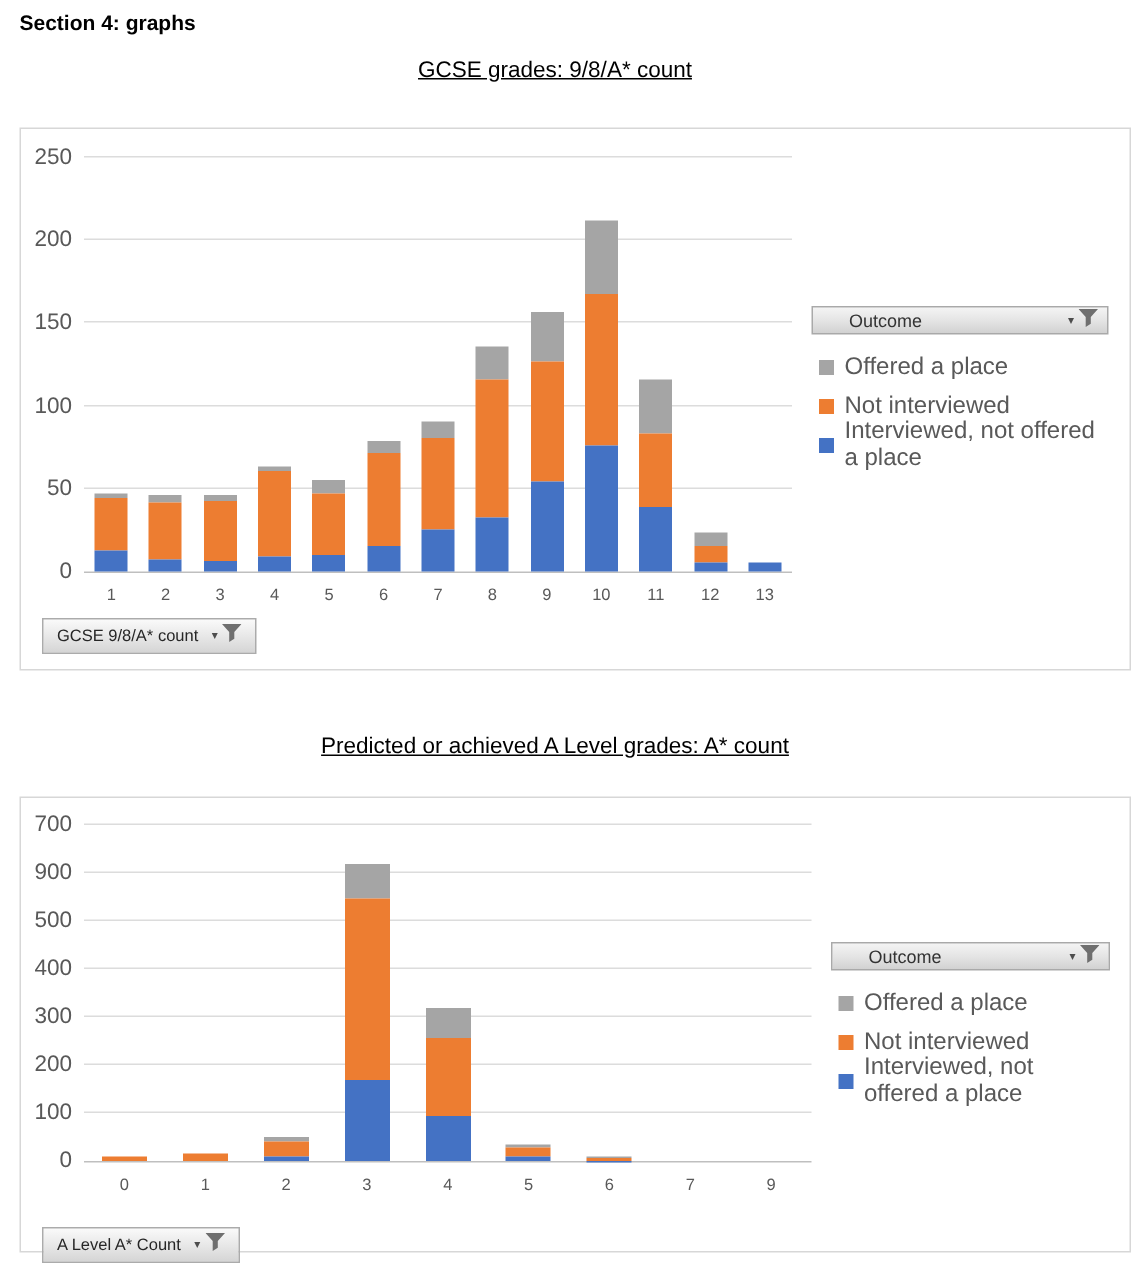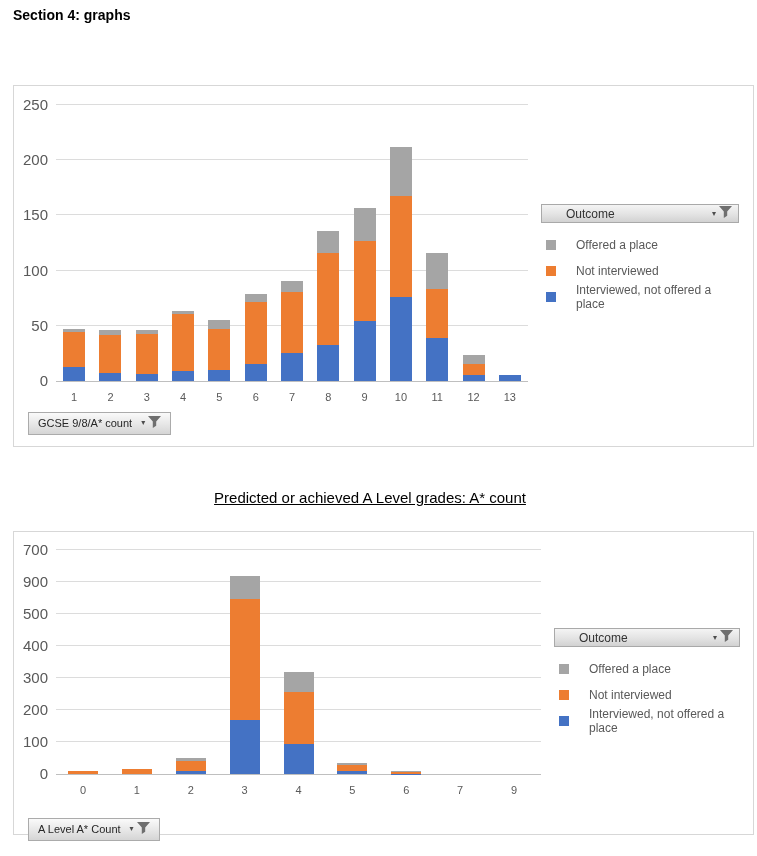--- a/index.html
+++ b/index.html
@@ -36,37 +36,38 @@
   .legend{position:absolute;}
   .legend-header{
     height:19px;display:flex;align-items:center;justify-content:space-between;
     padding:0 6px 0 24px;box-sizing:border-box;
     background:linear-gradient(to bottom,#f4f4f4,#e3e3e3 55%,#d2d2d2);
     border:1px solid #a9a9a9;font-size:12px;color:#333;cursor:default;
   }
   .hdr-icons{display:flex;align-items:center;gap:3px;}
   .caret{font-size:8px;color:#4d4d4d;line-height:8px;}
   .legend-items{margin-top:9px;}
-  .legend-row{display:flex;align-items:center;gap:20px;height:26px;font-size:12px;color:#595959;padding-left:5px;}
+  .legend-row{display:flex;align-items:center;gap:7px;height:26px;font-size:16px;color:#595959;padding-left:5px;}
   .swatch{width:10px;height:10px;flex:0 0 auto;}
   .field-button{
     position:absolute;display:inline-flex;align-items:center;gap:9px;
     padding:3px 9px 4px 9px;font-size:11px;color:#262626;
     background:linear-gradient(to bottom,#fafafa,#e6e6e6 55%,#d5d5d5);
     border:1px solid #ababab;cursor:default;white-space:nowrap;
   }
   .btn-icons{display:flex;align-items:center;gap:3px;}
 </style>
 </head>
 <body>
 
 <div class="page">
 
   <div class="section-heading">Section 4: graphs</div>
 
+  <div class="chart-title" style="top:38px;">GCSE grades: 9/8/A* count</div>
 
   <div class="chart-frame" style="left:13px;top:85px;width:739px;height:360px;">
 
     <div class="plot" style="left:42px;top:19px;width:472px;height:276px;">
         <div class="ytick" style="top: 269px;">0</div>
         <div class="gridline" style="top: 219.8px;"></div>
         <div class="ytick" style="top: 213.8px;">50</div>
         <div class="gridline" style="top: 164.6px;"></div>
         <div class="ytick" style="top: 158.6px;">100</div>
         <div class="gridline" style="top: 109.4px;"></div>

